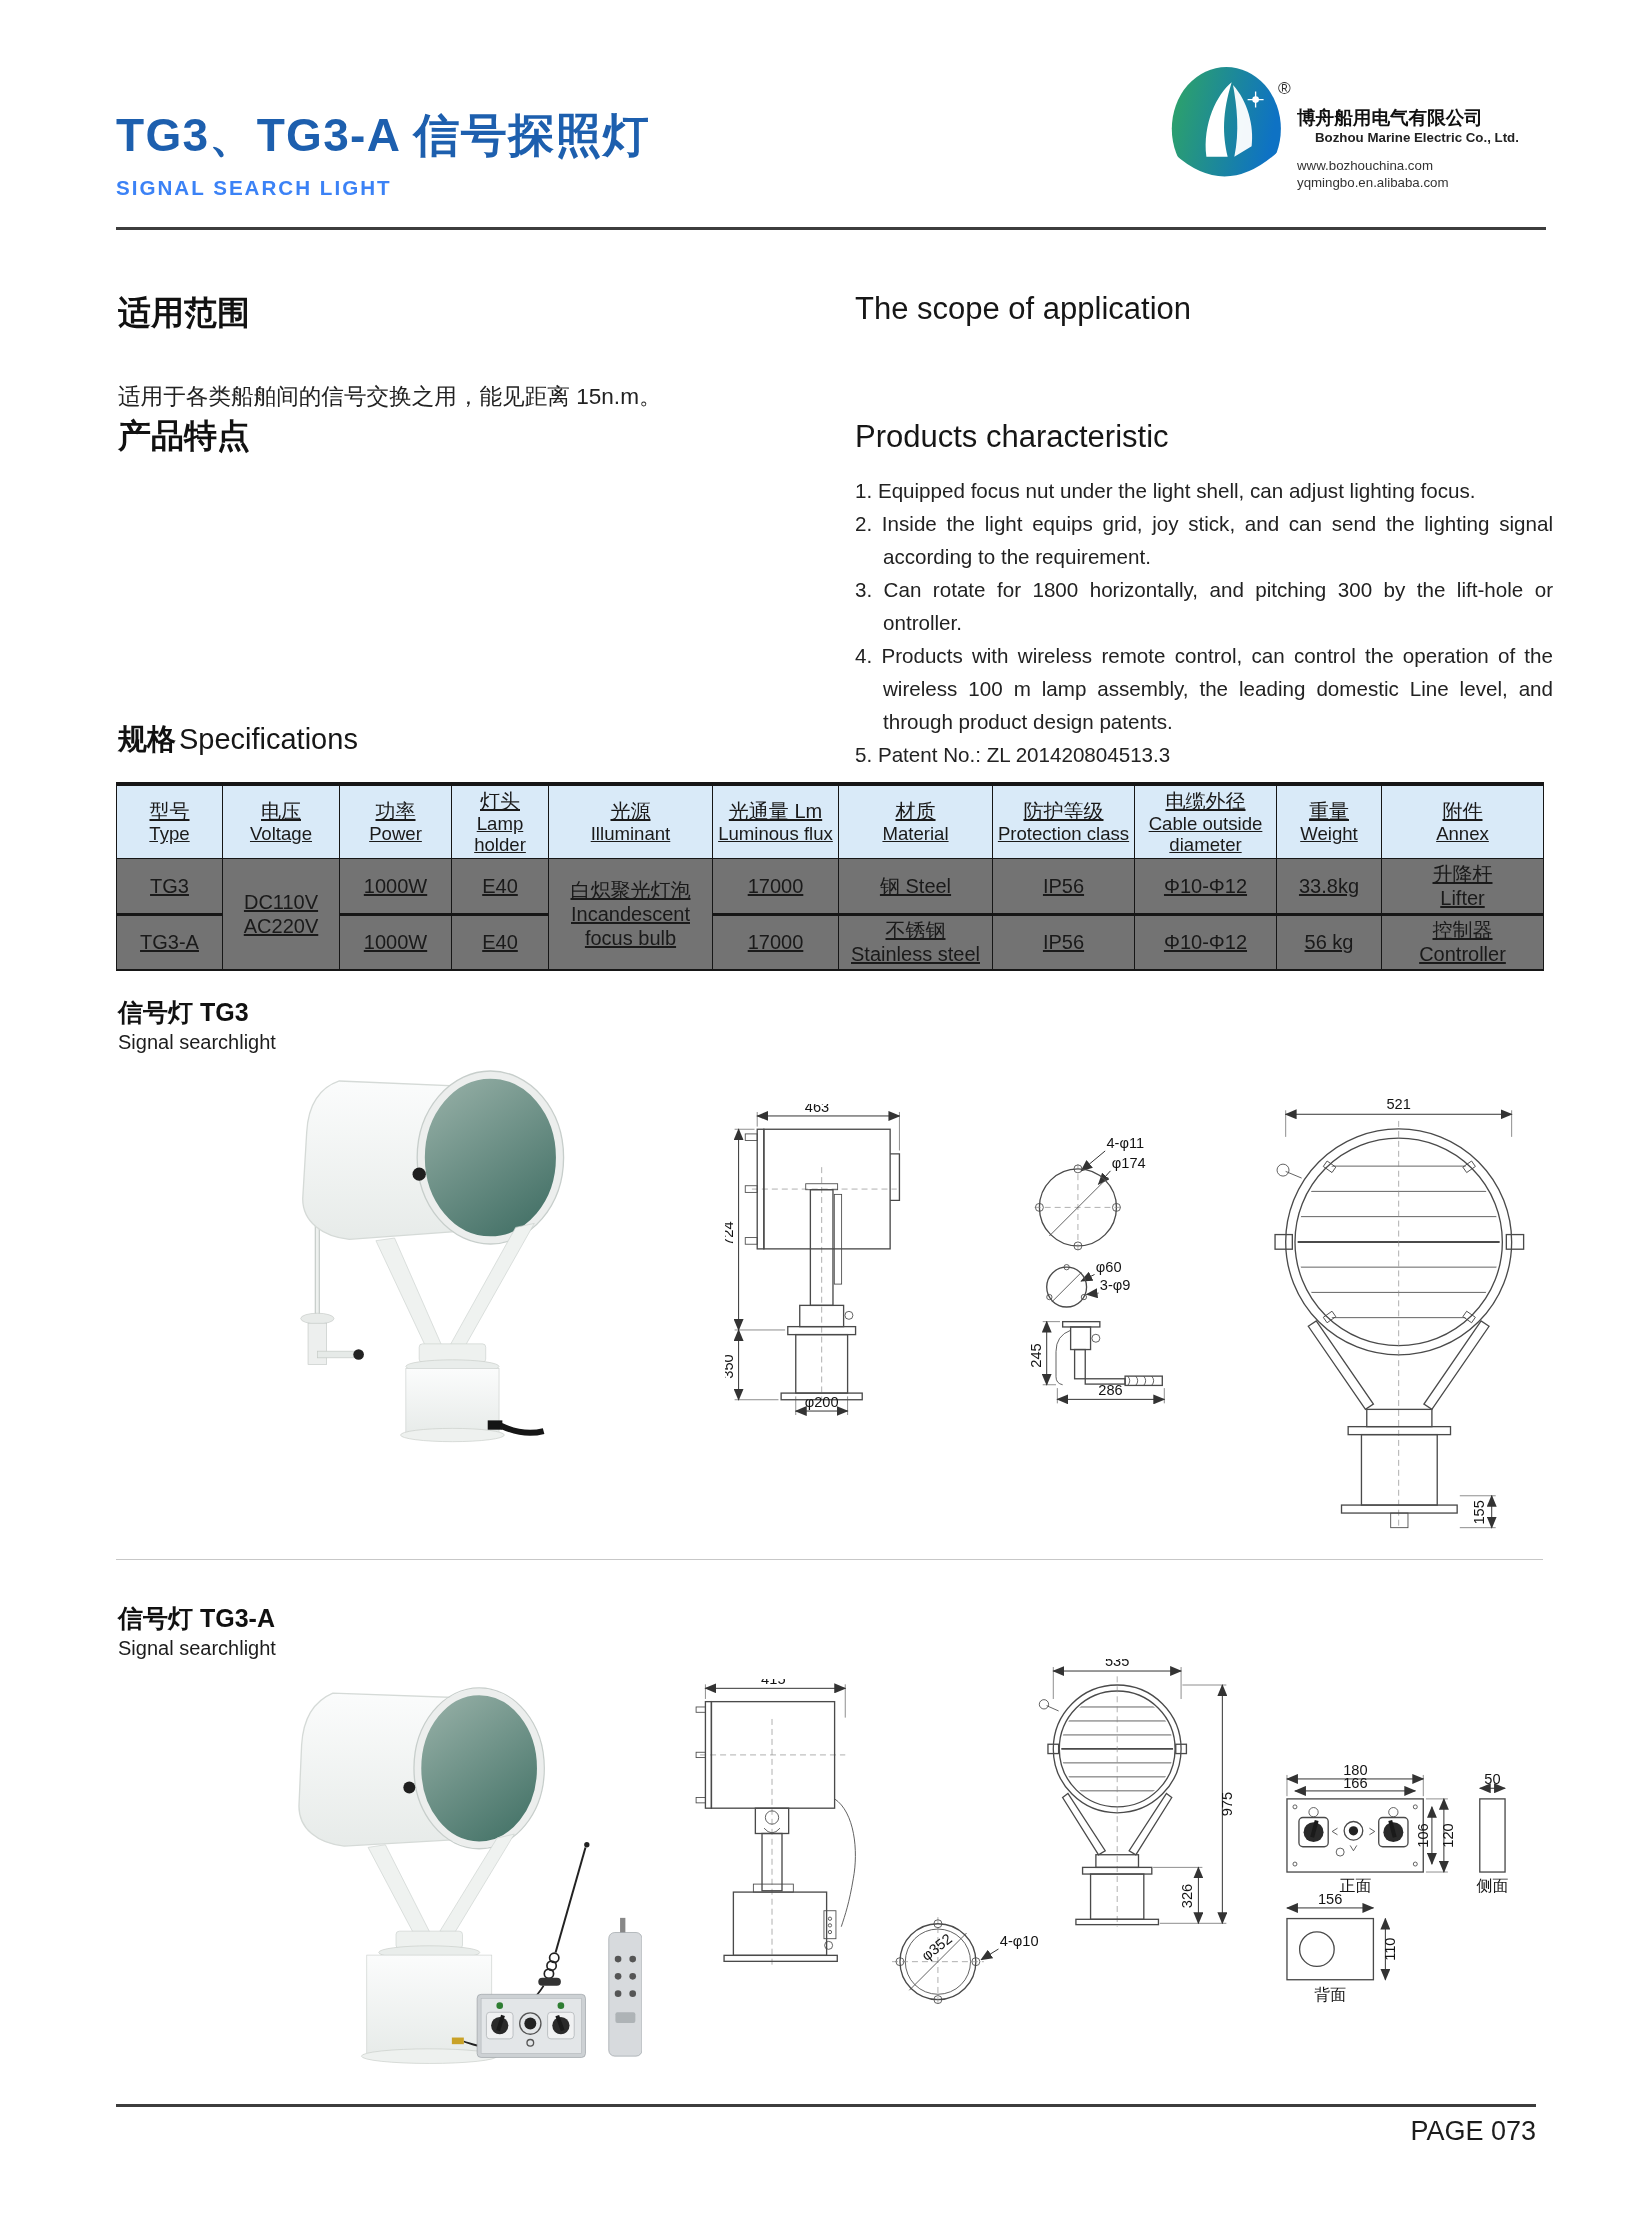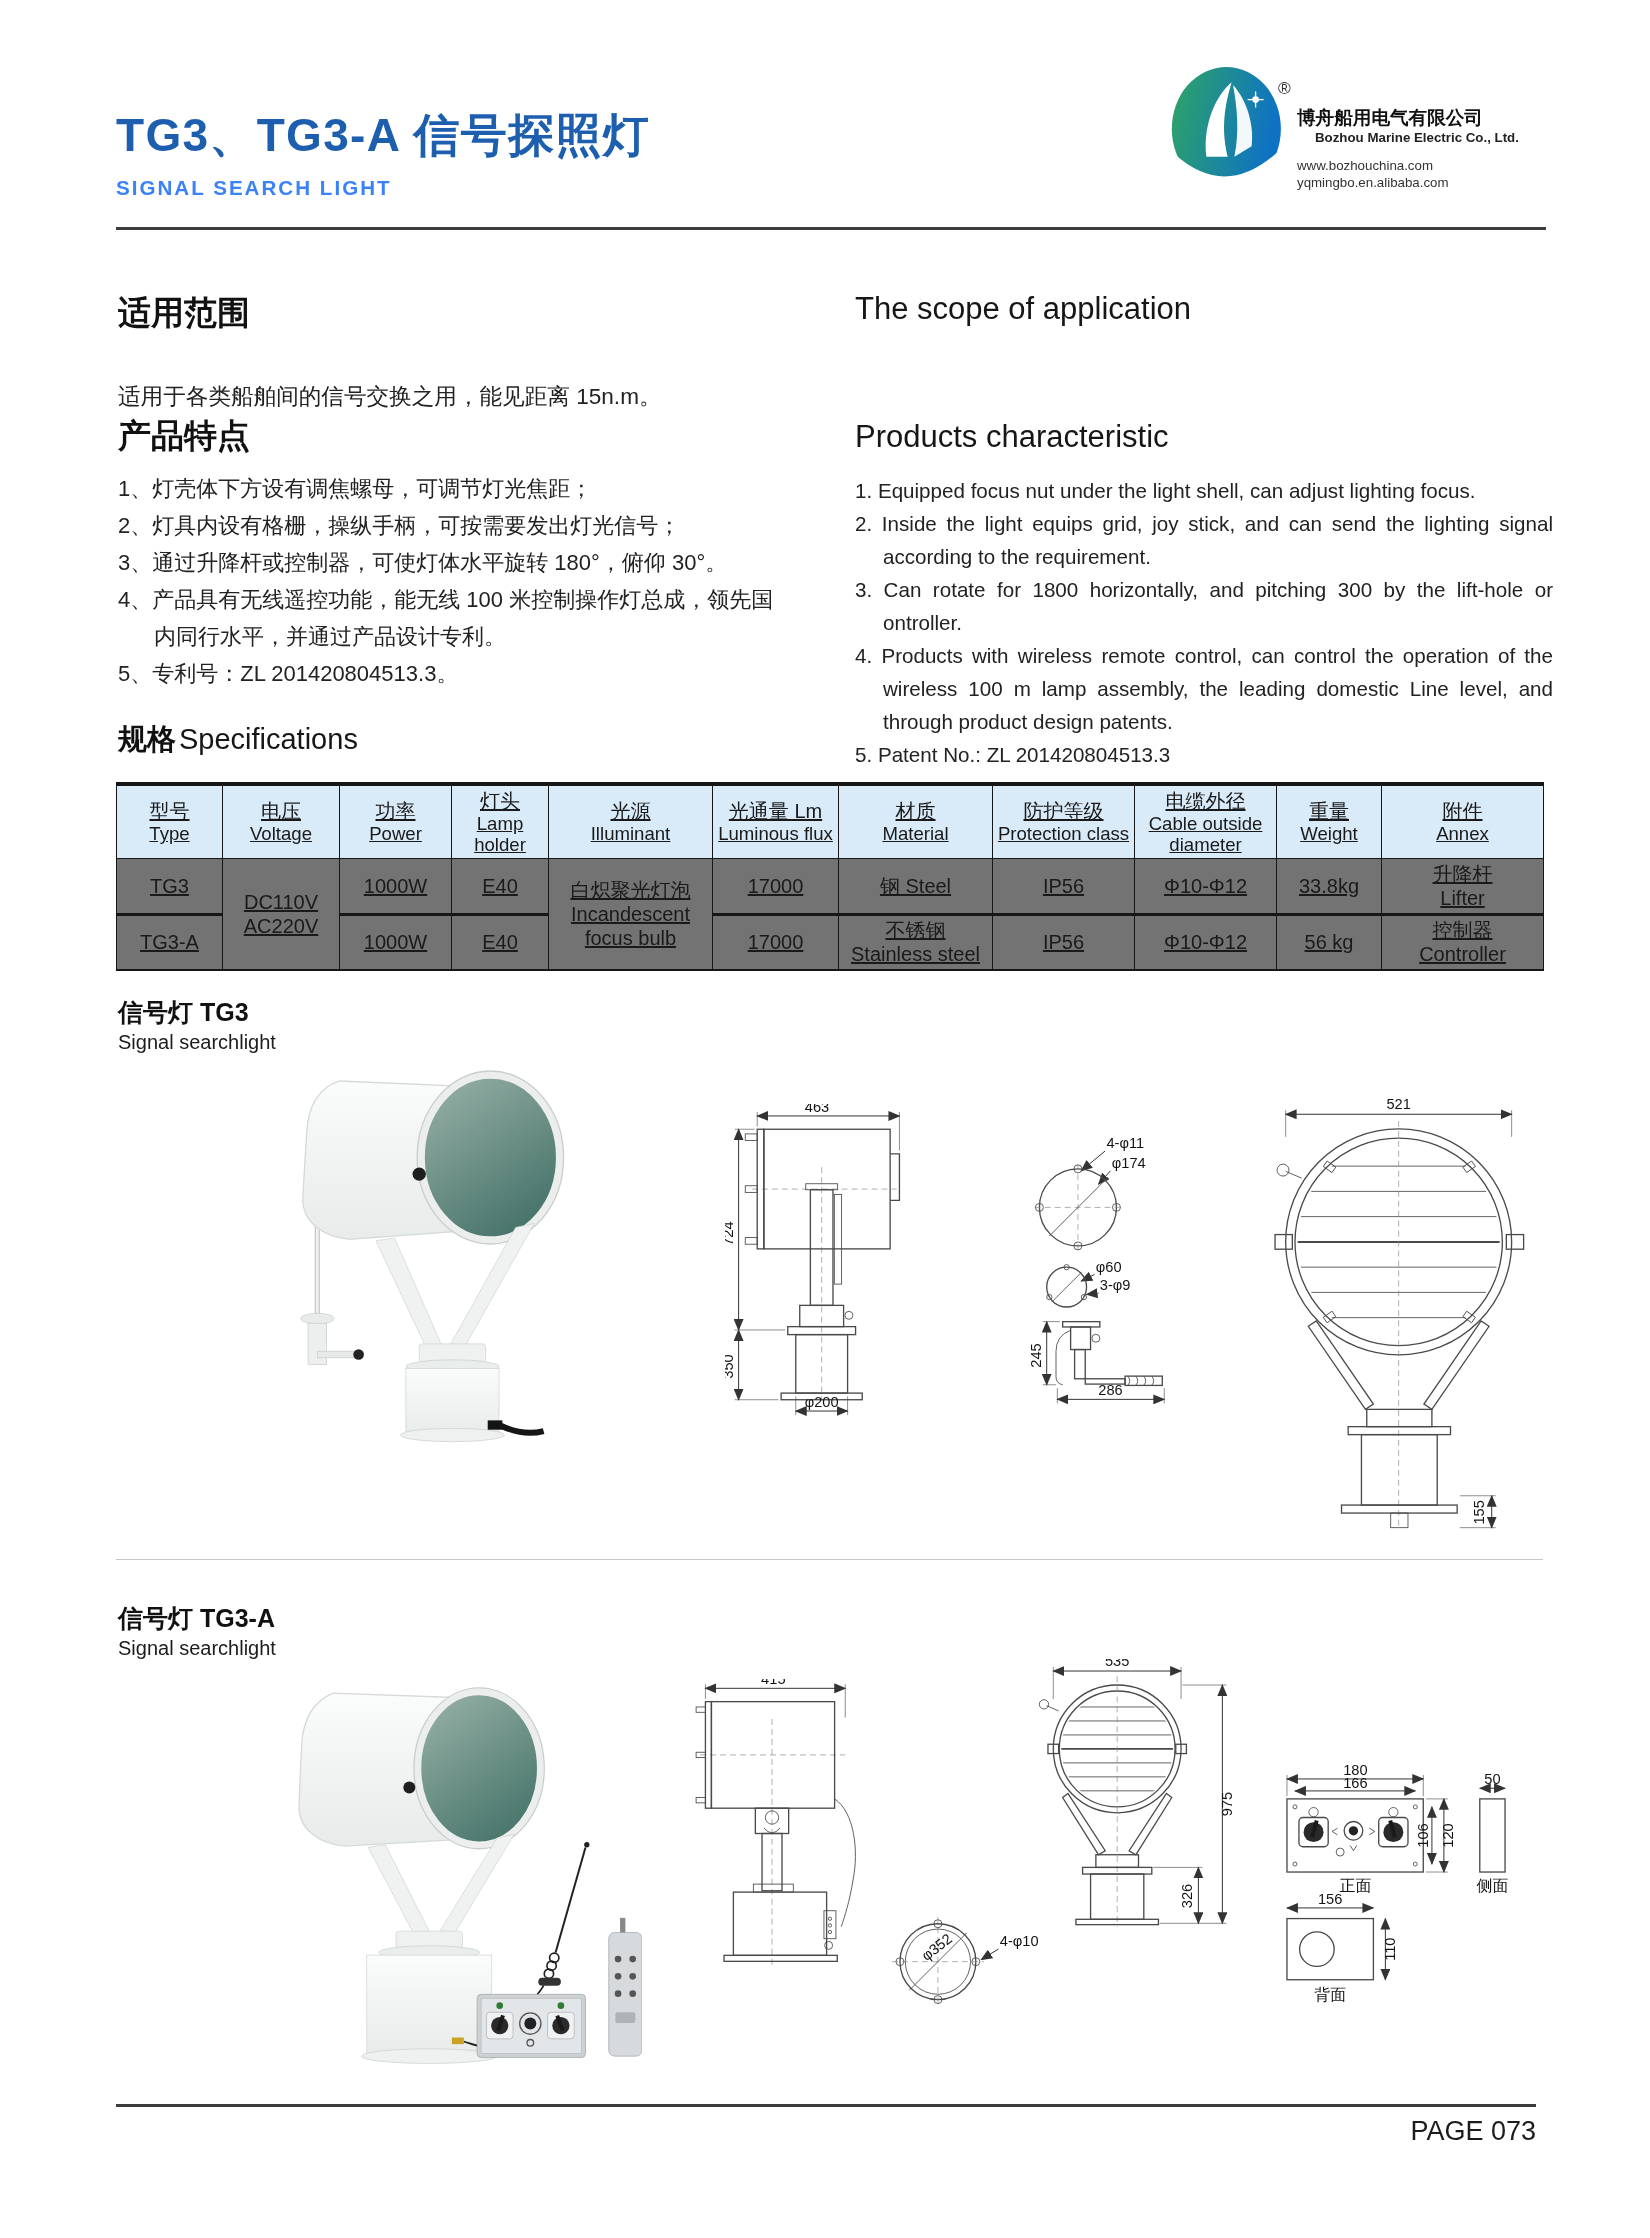--- a/index.html
+++ b/index.html
@@ -89,27 +89,20 @@
   <div class="abs co-cn" style="left:1297px;top:105px;">博舟船用电气有限公司</div>
   <div class="abs co-en" style="left:1297px;top:130px;">Bozhou Marine Electric Co., Ltd.</div>
   <div class="abs co-web" style="left:1297px;top:158px;">www.bozhouchina.com</div>
   <div class="abs co-web" style="left:1297px;top:175px;">yqmingbo.en.alibaba.com</div>
 
   <div class="abs hdr-rule" style="left:116px;top:227px;width:1430px;"></div>
 
   <div class="abs h-cn" style="left:118px;top:291px;">适用范围</div>
   <div class="abs body-cn" style="left:118px;top:361px;width:665px;margin-top:20px;">适用于各类船舶间的信号交换之用，能见距离 15n.m。</div>
   <div class="abs h-cn" style="left:118px;top:414px;">产品特点</div>
-  <div class="abs list-cn" style="left:118px;top:470px;width:672px;">
-    <div>1、灯壳体下方设有调焦螺母，可调节灯光焦距；</div>
-    <div>2、灯具内设有格栅，操纵手柄，可按需要发出灯光信号；</div>
-    <div>3、通过升降杆或控制器，可使灯体水平旋转 180°，俯仰 30°。</div>
-    <div>4、产品具有无线遥控功能，能无线 100 米控制操作灯总成，领先国内同行水平，并通过产品设计专利。</div>
-    <div>5、专利号：ZL 201420804513.3。</div>
-  </div>
 
   <div class="abs h-en" style="left:855px;top:291px;">The scope of application</div>
   <div class="abs h-en" style="left:855px;top:419px;">Products characteristic</div>
   <div class="abs list-en" style="left:855px;top:474px;width:698px;">
     <div>1. Equipped focus nut under the light shell, can adjust lighting focus.</div>
     <div>2. Inside the light equips grid, joy stick, and can send the lighting signal according to the requirement.</div>
     <div>3. Can rotate for 1800 horizontally, and pitching 300 by the lift-hole or ontroller.</div>
     <div>4. Products with wireless remote control, can control the operation of the wireless 100 m lamp assembly, the leading domestic Line level, and through product design patents.</div>
     <div>5. Patent No.: ZL 201420804513.3</div>
   </div>

